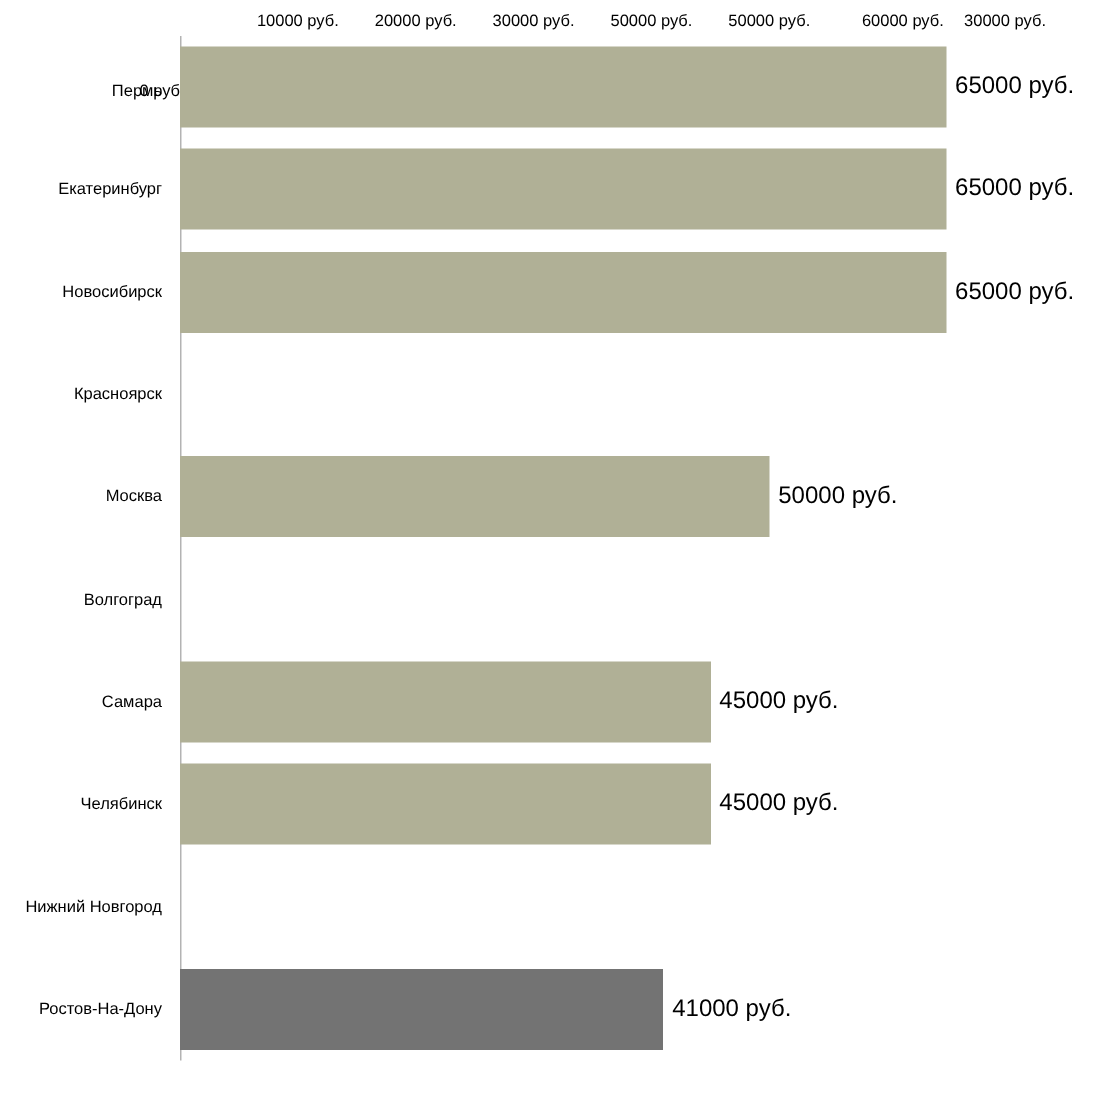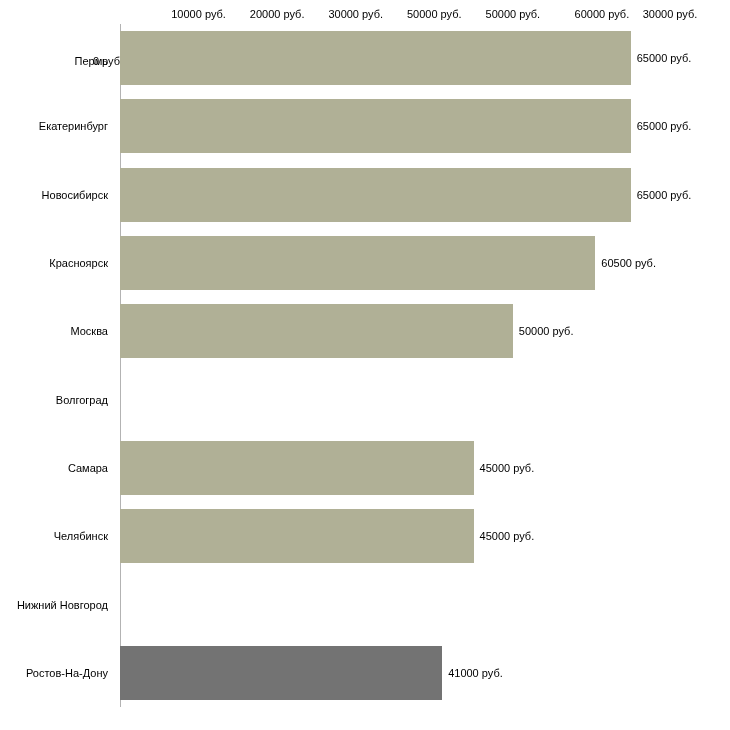--- a/index.html
+++ b/index.html
@@ -69,21 +69,21 @@
     height: 54px;
     background: #b0b096;
     position: relative;
   }
   .bar-value {
     position: absolute;
     left: 100%;
     top: 50%;
     transform: translateY(-50%);
     margin-left: 6px;
-    font-size: 11px;
+    font-size: 16px;
     color: #000000;
     white-space: nowrap;
   }
   .cat-labels {
     position: absolute;
     left: 0;
     top: 24px;
     width: 114px;
     height: 683px;
   }
@@ -143,25 +143,20 @@
       <div class="row" style="top: 68.3px; height: 68.3px;">
         <div class="bar" style="width: 510.714px; background: rgb(176, 176, 150);">
           <span class="bar-value">65000 руб.</span>
         </div>
       </div>
       <div class="row" style="top: 136.6px; height: 68.3px;">
         <div class="bar" style="width: 510.714px; background: rgb(176, 176, 150);">
           <span class="bar-value">65000 руб.</span>
         </div>
       </div>
-      <div class="row" style="top: 204.9px; height: 68.3px;">
-        <div class="bar" style="width: 475.357px; background: rgb(176, 176, 150);">
-          <span class="bar-value">60500 руб.</span>
-        </div>
-      </div>
       <div class="row" style="top: 273.2px; height: 68.3px;">
         <div class="bar" style="width: 392.857px; background: rgb(176, 176, 150);">
           <span class="bar-value">50000 руб.</span>
         </div>
       </div>
       <div class="row" style="top: 409.8px; height: 68.3px;">
         <div class="bar" style="width: 353.571px; background: rgb(176, 176, 150);">
           <span class="bar-value">45000 руб.</span>
         </div>
       </div>

